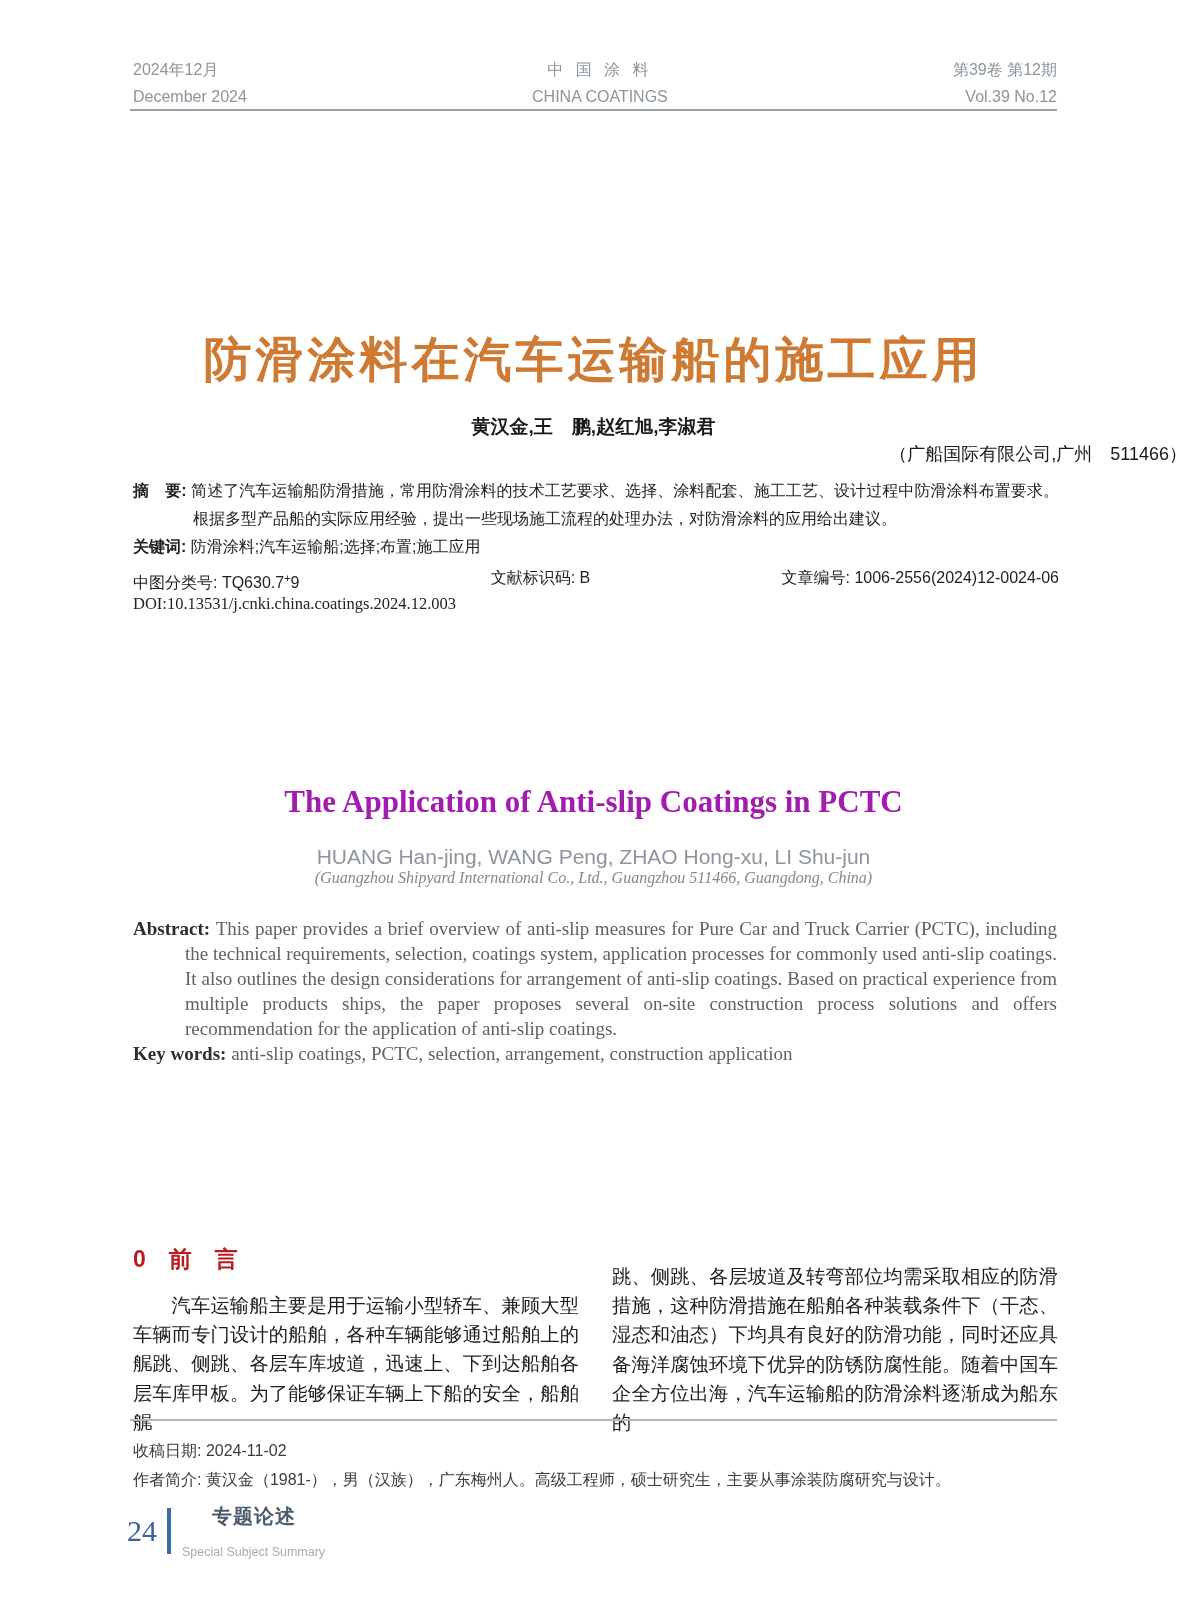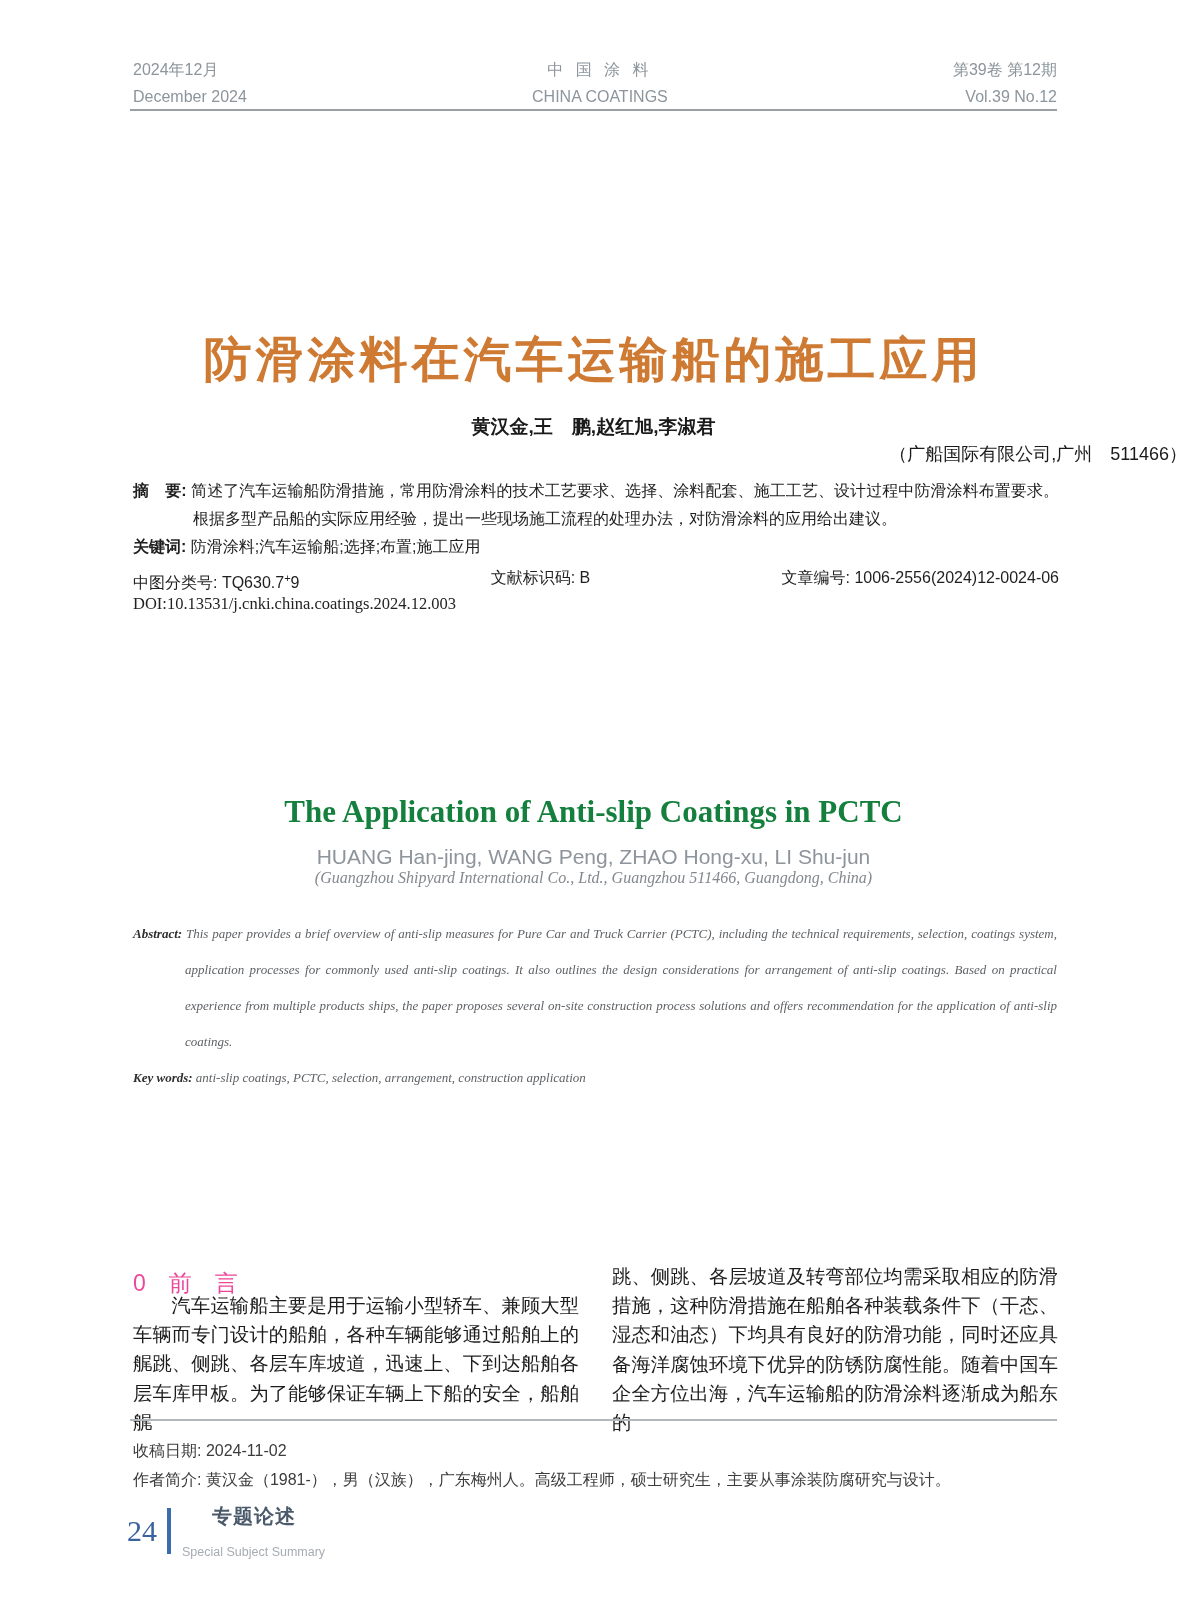--- a/index.html
+++ b/index.html
@@ -29,34 +29,34 @@
   .lbl{font-weight:bold;}
   .cn-keys{position:absolute;top:533px;left:133px;width:926px;font-size:16px;line-height:28px;}
   .class-row{position:absolute;top:565px;left:133px;width:926px;display:flex;
              justify-content:space-between;font-size:16px;line-height:26px;}
   .class-row sup{font-size:11px;}
   .doi{position:absolute;top:594px;left:133px;font-family:"Liberation Serif",serif;
        font-size:16.5px;color:#222;}
 
   
   .en-title{position:absolute;top:784px;left:0;width:100%;text-align:center;
-            font-family:"Liberation Serif",serif;font-weight:bold;font-size:31px;color:#15803d;margin-top:10px;}
+            font-family:"Liberation Serif",serif;font-weight:bold;font-size:31px;color:#a21caf;}
   .en-authors{position:absolute;top:845px;left:0;width:100%;text-align:center;
               font-size:21px;color:#8d949b;}
   .en-affil{position:absolute;top:869px;left:0;width:100%;text-align:center;
             font-family:"Liberation Serif",serif;font-style:italic;font-size:16px;color:#83888e;}
   .en-abs{position:absolute;top:916px;left:133px;width:924px;
-          font-family:"Liberation Serif",serif;font-size:13px;line-height:36px;
-          color:#5e6266;text-align:justify;font-style:italic;}
+          font-family:"Liberation Serif",serif;font-size:19px;line-height:25px;
+          color:#5e6266;text-align:justify;}
   .en-abs p{margin:0;padding-left:52px;text-indent:-52px;}
   .en-abs .lbl, .en-keys .lbl{color:#2e2e2e;}
   .en-keys{margin-top:3px;padding-left:0;text-indent:0;}
 
   
-  .sec-h{position:absolute;top:1244px;left:133px;font-weight:normal;font-size:23px;color:#ec4899;margin-top:24px;}
+  .sec-h{position:absolute;top:1244px;left:133px;font-weight:bold;font-size:23px;color:#b91c1c;}
   .col{position:absolute;width:446px;font-family:"Liberation Serif",serif;font-size:19.3px;
        line-height:29.2px;text-align:justify;color:#1c1c1c;}
   .col p{margin:0;}
   .col-left{top:1291px;left:133px;}
   .col-left p{text-indent:2em;}
   .col-right{top:1262px;left:612px;}
 
   
   .foot-rule{position:absolute;top:1419px;left:130px;width:927px;height:2px;background:#b2b8bc;}
   .footnote{position:absolute;top:1426px;left:133px;width:924px;font-size:16px;

